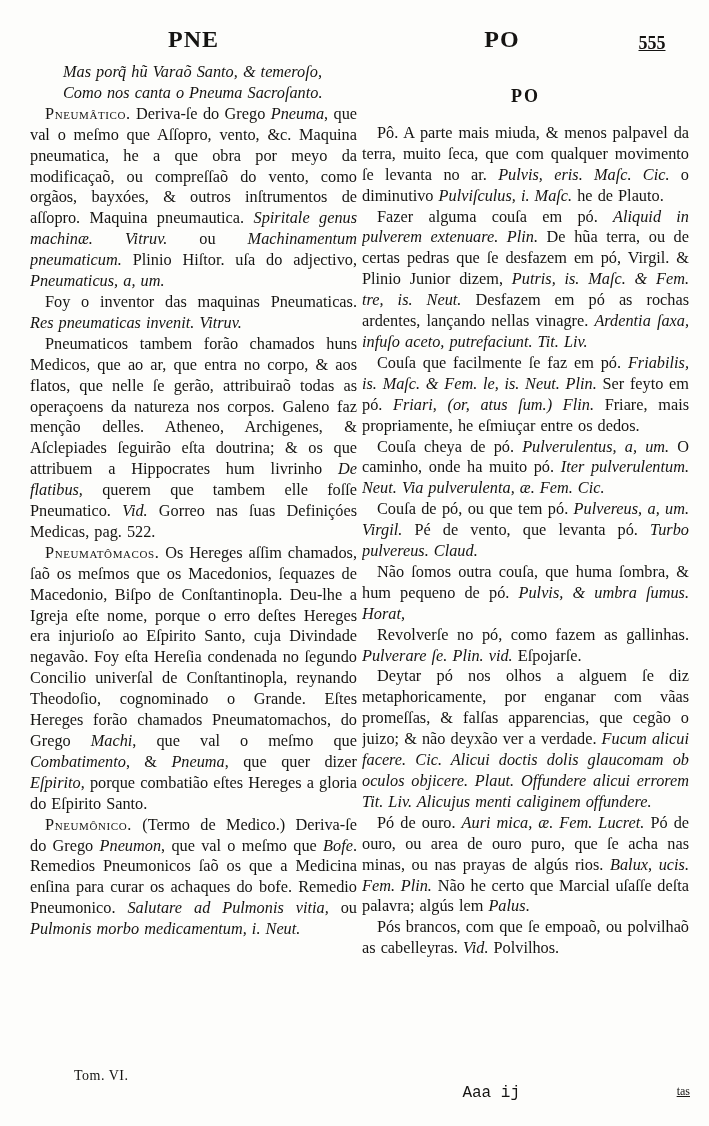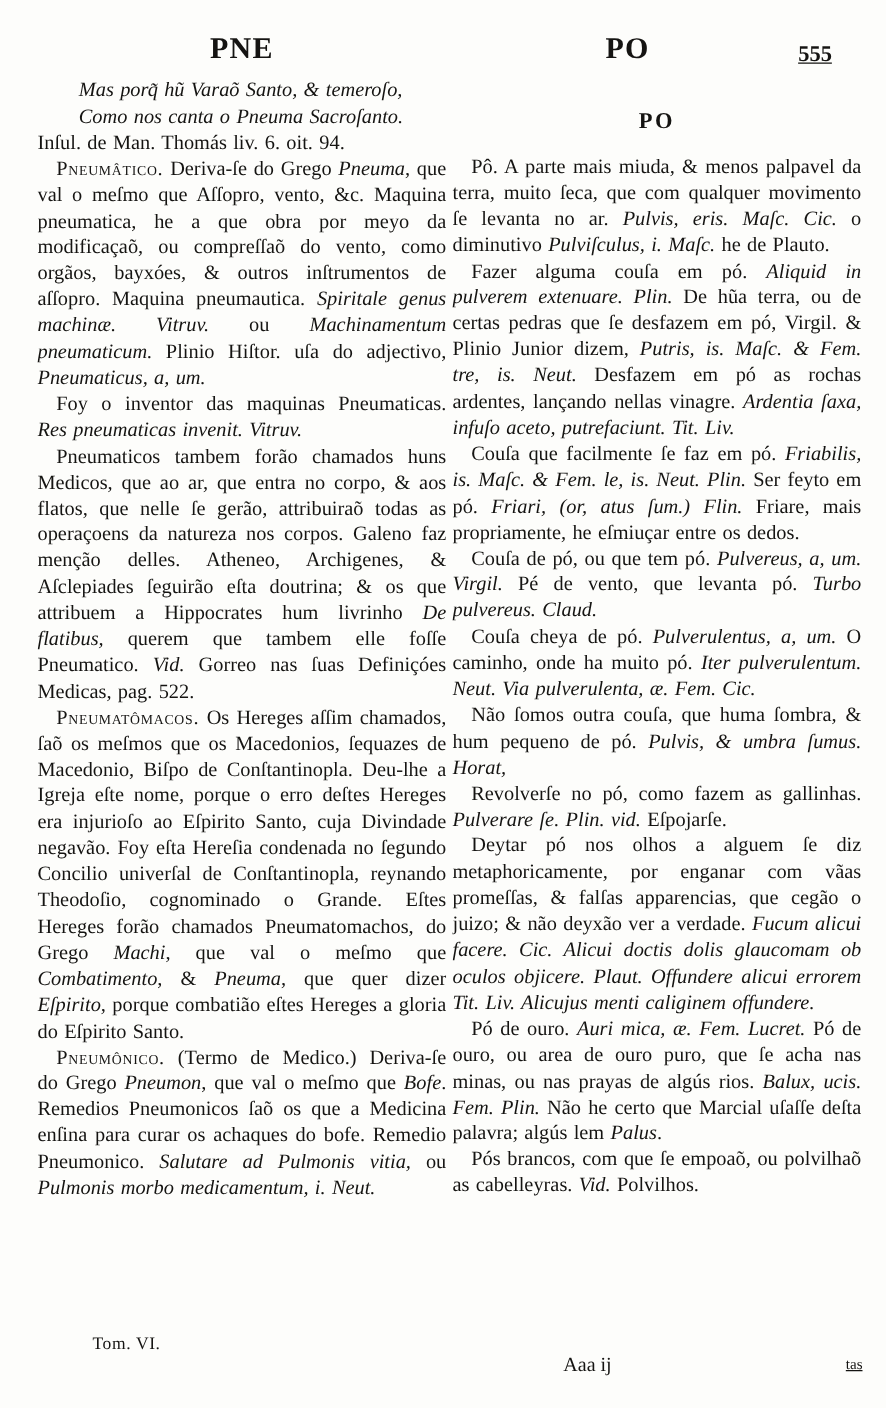--- a/index.html
+++ b/index.html
@@ -48,57 +48,56 @@
   .r-italic { font-style: italic; }
   .r-smallcaps { font-variant: small-caps; letter-spacing: 0.6px; }
 
   
   .footer-volume {
     position: absolute; left: 74px; top: 1068px;
     font-size: 14px; letter-spacing: 0.5px;
   }
   .footer-signature {
     position: absolute; left: 420px; top: 1084px; width: 100px;
-    text-align: center; font-size: 16px;
+    text-align: right; font-size: 16px; font-family: Liberation Mono, monospace;
   }
   .footer-catchword {
     position: absolute; left: 640px; top: 1084px; width: 50px;
     text-align: right; font-size: 12px; text-decoration: underline;
   }
 </style>
 </head>
 <body>
 
 <div class="page">
 
   <div class="running-title left">PNE</div>
   <div class="running-title right">PO</div>
   <div class="page-number">555</div>
 
   <div class="col col-left">
     <div>
         <p class="para v-verse"><span class="r-italic">Mas porq̃ hũ Varaõ Santo, &amp; temeroſo,</span></p>
         <p class="para v-verse"><span class="r-italic">Como nos canta o Pneuma Sacroſanto.</span></p>
-        <p class="para v-noindent"><span class="r-roman">Inſul. de Man. Thomás liv. 6. oit. 94.</span></p>
         <p class="para v-indent"><span class="r-smallcaps">Pneumâtico.</span><span class="r-roman"> Deriva-ſe do Grego </span><span class="r-italic">Pneuma</span><span class="r-roman">, que val o meſmo que Aſſopro, vento, &amp;c. Maquina pneumatica, he a que obra por meyo da modificaçaõ, ou compreſſaõ do vento, como orgãos, bayxóes, &amp; outros inſtrumentos de aſſopro. Maquina pneumautica. </span><span class="r-italic">Spiritale genus machinæ. Vitruv.</span><span class="r-roman"> ou </span><span class="r-italic">Machinamentum pneumaticum.</span><span class="r-roman"> Plinio Hiſtor. uſa do adjectivo, </span><span class="r-italic">Pneumaticus, a, um.</span></p>
         <p class="para v-indent"><span class="r-roman">Foy o inventor das maquinas Pneumaticas. </span><span class="r-italic">Res pneumaticas invenit. Vitruv.</span></p>
         <p class="para v-indent"><span class="r-roman">Pneumaticos tambem forão chamados huns Medicos, que ao ar, que entra no corpo, &amp; aos flatos, que nelle ſe gerão, attribuiraõ todas as operaçoens da natureza nos corpos. Galeno faz menção delles. Atheneo, Archigenes, &amp; Aſclepiades ſeguirão eſta doutrina; &amp; os que attribuem a Hippocrates hum livrinho </span><span class="r-italic">De flatibus,</span><span class="r-roman"> querem que tambem elle foſſe Pneumatico. </span><span class="r-italic">Vid.</span><span class="r-roman"> Gorreo nas ſuas Definiçóes Medicas, pag. 522.</span></p>
         <p class="para v-indent"><span class="r-smallcaps">Pneumatômacos.</span><span class="r-roman"> Os Hereges aſſim chamados, ſaõ os meſmos que os Macedonios, ſequazes de Macedonio, Biſpo de Conſtantinopla. Deu-lhe a Igreja eſte nome, porque o erro deſtes Hereges era injurioſo ao Eſpirito Santo, cuja Divindade negavão. Foy eſta Hereſia condenada no ſegundo Concilio univerſal de Conſtantinopla, reynando Theodoſio, cognominado o Grande. Eſtes Hereges forão chamados Pneumatomachos, do Grego </span><span class="r-italic">Machi</span><span class="r-roman">, que val o meſmo que </span><span class="r-italic">Combatimento</span><span class="r-roman">, &amp; </span><span class="r-italic">Pneuma</span><span class="r-roman">, que quer dizer </span><span class="r-italic">Eſpirito</span><span class="r-roman">, porque combatião eſtes Hereges a gloria do Eſpirito Santo.</span></p>
         <p class="para v-indent"><span class="r-smallcaps">Pneumônico.</span><span class="r-roman"> (Termo de Medico.) Deriva-ſe do Grego </span><span class="r-italic">Pneumon</span><span class="r-roman">, que val o meſmo que </span><span class="r-italic">Bofe</span><span class="r-roman">. Remedios Pneumonicos ſaõ os que a Medicina enſina para curar os achaques do bofe. Remedio Pneumonico. </span><span class="r-italic">Salutare ad Pulmonis vitia,</span><span class="r-roman"> ou </span><span class="r-italic">Pulmonis morbo medicamentum, i. Neut.</span></p>
       </div>
   </div>
 
   <div class="col col-right">
     <div class="section-heading">PO</div>
     <div>
         <p class="para v-indent"><span class="r-roman">Pô. A parte mais miuda, &amp; menos palpavel da terra, muito ſeca, que com qualquer movimento ſe levanta no ar. </span><span class="r-italic">Pulvis, eris. Maſc. Cic.</span><span class="r-roman"> o diminutivo </span><span class="r-italic">Pulviſculus, i. Maſc.</span><span class="r-roman"> he de Plauto.</span></p>
         <p class="para v-indent"><span class="r-roman">Fazer alguma couſa em pó. </span><span class="r-italic">Aliquid in pulverem extenuare. Plin.</span><span class="r-roman"> De hũa terra, ou de certas pedras que ſe desfazem em pó, Virgil. &amp; Plinio Junior dizem, </span><span class="r-italic">Putris, is. Maſc. &amp; Fem. tre, is. Neut.</span><span class="r-roman"> Desfazem em pó as rochas ardentes, lançando nellas vinagre. </span><span class="r-italic">Ardentia ſaxa, infuſo aceto, putrefaciunt. Tit. Liv.</span></p>
         <p class="para v-indent"><span class="r-roman">Couſa que facilmente ſe faz em pó. </span><span class="r-italic">Friabilis, is. Maſc. &amp; Fem. le, is. Neut. Plin.</span><span class="r-roman"> Ser feyto em pó. </span><span class="r-italic">Friari, (or, atus ſum.) Flin.</span><span class="r-roman"> Friare, mais propriamente, he eſmiuçar entre os dedos.</span></p>
+        <p class="para v-indent"><span class="r-roman">Couſa cheya de pó. </span><span class="r-italic">Pulverulentus, a, um.</span><span class="r-roman"> O caminho, onde ha muito pó. </span><span class="r-italic">Iter pulverulentum. Neut. Via pulverulenta, æ. Fem. Cic.</span></p>
         <p class="para v-indent"><span class="r-roman">Couſa de pó, ou que tem pó. </span><span class="r-italic">Pulvereus, a, um. Virgil.</span><span class="r-roman"> Pé de vento, que levanta pó. </span><span class="r-italic">Turbo pulvereus. Claud.</span></p>
-        <p class="para v-indent"><span class="r-roman">Couſa cheya de pó. </span><span class="r-italic">Pulverulentus, a, um.</span><span class="r-roman"> O caminho, onde ha muito pó. </span><span class="r-italic">Iter pulverulentum. Neut. Via pulverulenta, æ. Fem. Cic.</span></p>
         <p class="para v-indent"><span class="r-roman">Não ſomos outra couſa, que huma ſombra, &amp; hum pequeno de pó. </span><span class="r-italic">Pulvis, &amp; umbra ſumus. Horat,</span></p>
         <p class="para v-indent"><span class="r-roman">Revolverſe no pó, como fazem as gallinhas. </span><span class="r-italic">Pulverare ſe. Plin. vid.</span><span class="r-roman"> Eſpojarſe.</span></p>
         <p class="para v-indent"><span class="r-roman">Deytar pó nos olhos a alguem ſe diz metaphoricamente, por enganar com vãas promeſſas, &amp; falſas apparencias, que cegão o juizo; &amp; não deyxão ver a verdade. </span><span class="r-italic">Fucum alicui facere. Cic. Alicui doctis dolis glaucomam ob oculos objicere. Plaut. Offundere alicui errorem Tit. Liv. Alicujus menti caliginem offundere.</span></p>
         <p class="para v-indent"><span class="r-roman">Pó de ouro. </span><span class="r-italic">Auri mica, æ. Fem. Lucret.</span><span class="r-roman"> Pó de ouro, ou area de ouro puro, que ſe acha nas minas, ou nas prayas de algús rios. </span><span class="r-italic">Balux, ucis. Fem. Plin.</span><span class="r-roman"> Não he certo que Marcial uſaſſe deſta palavra; algús lem </span><span class="r-italic">Palus</span><span class="r-roman">.</span></p>
         <p class="para v-indent"><span class="r-roman">Pós brancos, com que ſe empoaõ, ou polvilhaõ as cabelleyras. </span><span class="r-italic">Vid.</span><span class="r-roman"> Polvilhos.</span></p>
       </div>
   </div>
 
   <div class="footer-volume">Tom. VI.</div>
   <div class="footer-signature">Aaa ij</div>

